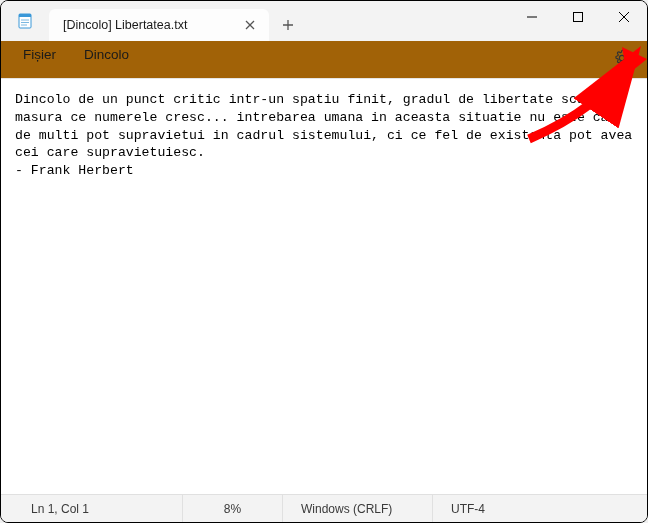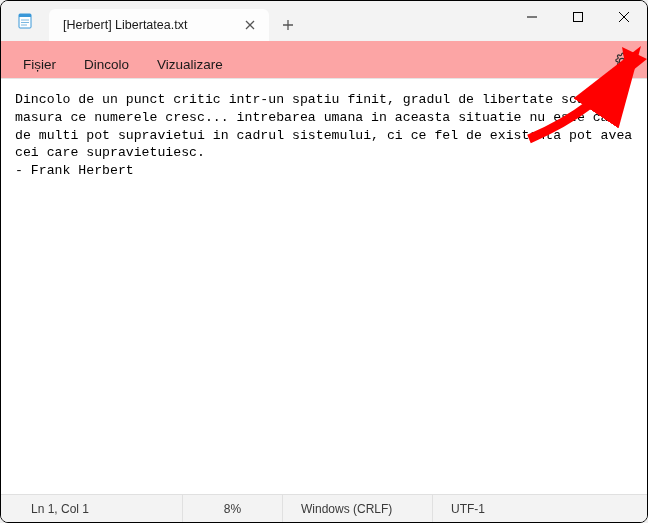--- a/index.html
+++ b/index.html
@@ -81,23 +81,23 @@
       display: flex;
     }
     .win-btn {
       width: 46px; height: 32px;
       display: flex; align-items: center; justify-content: center;
       cursor: pointer;
       color: #1a1a1a;
     }
     .menubar {
       height: 38px;
-      background: #fca5a5;
-      display: flex;
-      align-items: flex-end;
+      background: #a16207;
+      display: flex;
+      align-items: flex-start;
       padding: 0 8px;
       border-bottom: 1px solid #e5e5e5;
     }
     .menu-item {
       padding: 6px 14px;
       font-size: 13.5px;
       color: #1a1a1a;
       cursor: pointer;
       border-radius: 4px;
     }
@@ -163,21 +163,21 @@
     <div class="app-icon-wrap">
       <svg class="app-icon" viewBox="0 0 16 16">
         <rect x="2" y="1" width="12" height="14" rx="1" fill="#fff" stroke="#3a98d8" stroke-width="1"></rect>
         <rect x="2" y="1" width="12" height="3" fill="#3a98d8"></rect>
         <line x1="4" y1="7" x2="12" y2="7" stroke="#7ab8e0" stroke-width="1"></line>
         <line x1="4" y1="9.5" x2="12" y2="9.5" stroke="#7ab8e0" stroke-width="1"></line>
         <line x1="4" y1="12" x2="10" y2="12" stroke="#7ab8e0" stroke-width="1"></line>
       </svg>
     </div>
     <div class="tab">
-      <span class="tab-title">[Herbert] Libertatea.txt</span>
+      <span class="tab-title">[Dincolo] Libertatea.txt</span>
       <span class="tab-close">
         <svg width="10" height="10" viewBox="0 0 10 10">
           <line x1="1" y1="1" x2="9" y2="9" stroke="#555" stroke-width="1.2"></line>
           <line x1="9" y1="1" x2="1" y2="9" stroke="#555" stroke-width="1.2"></line>
         </svg>
       </span>
     </div>
     <div class="new-tab">
       <svg width="12" height="12" viewBox="0 0 12 12">
         <line x1="6" y1="1" x2="6" y2="11" stroke="#555" stroke-width="1.3"></line>
@@ -200,38 +200,37 @@
           <line x1="0" y1="0" x2="10" y2="10" stroke="#000" stroke-width="1"></line>
           <line x1="10" y1="0" x2="0" y2="10" stroke="#000" stroke-width="1"></line>
         </svg>
       </div>
     </div>
   </div>
 
   <div class="menubar">
     <div class="menu-item">Fișier</div>
     <div class="menu-item">Dincolo</div>
-    <div class="menu-item">Vizualizare</div>
     <div class="menubar-spacer"></div>
     <div class="settings-btn">
       <svg width="18" height="18" viewBox="0 0 24 24">
         <path fill="none" stroke="#333" stroke-width="1.6" d="M12 8.5a3.5 3.5 0 1 0 0 7 3.5 3.5 0 0 0 0-7z"></path>
         <path fill="none" stroke="#333" stroke-width="1.6" d="M19.4 13.5a1.4 1.4 0 0 0 .28 1.54l.05.05a1.7 1.7 0 1 1-2.4 2.4l-.05-.05a1.4 1.4 0 0 0-1.54-.28 1.4 1.4 0 0 0-.85 1.28v.14a1.7 1.7 0 1 1-3.4 0v-.07a1.4 1.4 0 0 0-.92-1.28 1.4 1.4 0 0 0-1.54.28l-.05.05a1.7 1.7 0 1 1-2.4-2.4l.05-.05a1.4 1.4 0 0 0 .28-1.54 1.4 1.4 0 0 0-1.28-.85h-.14a1.7 1.7 0 1 1 0-3.4h.07a1.4 1.4 0 0 0 1.28-.92 1.4 1.4 0 0 0-.28-1.54l-.05-.05a1.7 1.7 0 1 1 2.4-2.4l.05.05a1.4 1.4 0 0 0 1.54.28h.07a1.4 1.4 0 0 0 .85-1.28v-.14a1.7 1.7 0 1 1 3.4 0v.07a1.4 1.4 0 0 0 .85 1.28 1.4 1.4 0 0 0 1.54-.28l.05-.05a1.7 1.7 0 1 1 2.4 2.4l-.05.05a1.4 1.4 0 0 0-.28 1.54v.07a1.4 1.4 0 0 0 1.28.85h.14a1.7 1.7 0 1 1 0 3.4h-.07a1.4 1.4 0 0 0-1.28.85z"></path>
       </svg>
     </div>
   </div>
 
   <div class="editor" contenteditable="true" style="">Dincolo de un punct critic intr-un spatiu finit, gradul de libertate scade pe masura ce numerele cresc... intrebarea umana in aceasta situatie nu este cat de multi pot supravietui in cadrul sistemului, ci ce fel de existenta pot avea cei care supravietuiesc.
 - Frank Herbert</div>
 
   <div class="statusbar">
     <div class="status-cell first">Ln 1, Col 1</div>
     <div class="status-cell zoom">8%</div>
     <div class="status-cell eol">Windows (CRLF)</div>
-    <div class="status-cell enc">UTF-1</div>
+    <div class="status-cell enc">UTF-4</div>
   </div>
 
   <svg class="arrow-overlay" viewBox="0 0 140 110">
     <defs>
       <marker id="ah" markerWidth="10" markerHeight="10" refX="7" refY="3" orient="auto">
         <polygon points="0,0 9,3 0,6" fill="#ff0000"></polygon>
       </marker>
     </defs>
     <path d="M 20 100 Q 90 70 122 22" stroke="#ff0000" stroke-width="9" fill="none" marker-end="url(#ah)"></path>
     <polygon points="113,8 138,20 118,36" fill="#ff0000"></polygon>

